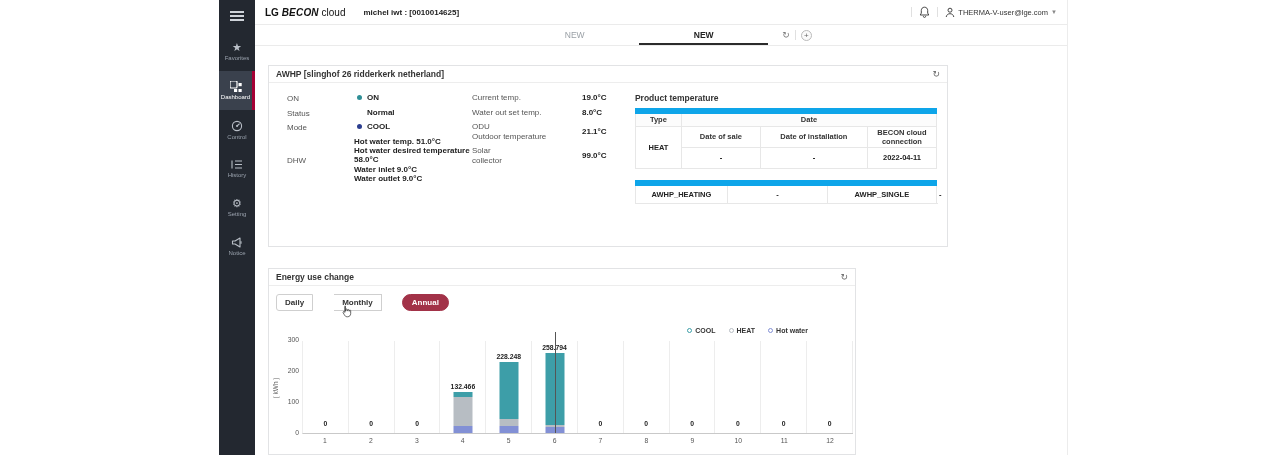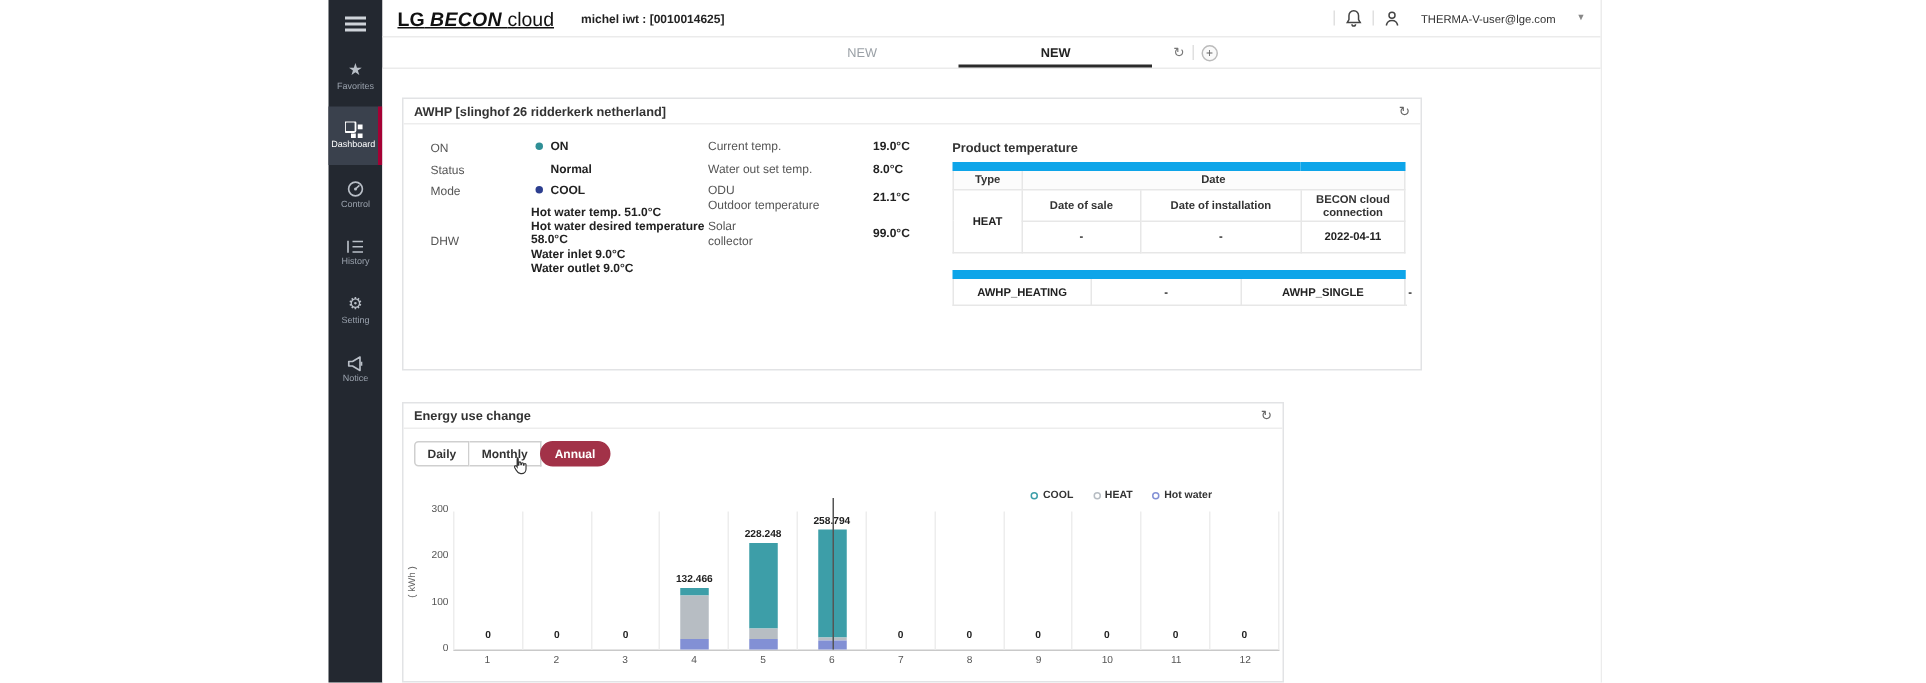--- a/index.html
+++ b/index.html
@@ -14,28 +14,28 @@
   .side-item .lbl { font-size:6px; letter-spacing:0; }
   .side-item .ic { font-size:11px; line-height:11px; color:#b9bfc7; }
   .side-item svg { display:block; }
   .side-item.active { background:#3a414d; border-right:3px solid #a50034; color:#fff; }
   .side-item.active .ic { color:#fff; }
 
   
   .main { flex:1; background:#fff; display:flex; flex-direction:column; border-right:1px solid #ececec; }
 
   .topbar { height:25px; border-bottom:1px solid #ebebeb; display:flex; align-items:center; padding:0 10px; flex-shrink:0; }
-  .logo { font-size:13px; color:#111; white-space:nowrap; cursor:pointer;text-decoration:underline; }
+  .logo { font-size:10px; color:#111; white-space:nowrap; cursor:pointer; }
   .logo b { font-weight:800; }
   .logo .becon { font-weight:800; font-style:italic; letter-spacing:.2px; }
   .device-title { font-size:8px; font-weight:700; color:#222; margin-left:18px; }
   .top-right { margin-left:auto; display:flex; align-items:center; gap:7px; }
   .vdiv { width:1px; height:10px; background:#e0e0e0; }
   .bell { cursor:pointer; display:flex; }
-  .user { display:flex; align-items:center; gap:14px; font-size:7.5px; color:#333; cursor:pointer; }
+  .user { display:flex; align-items:center; gap:3px; font-size:7.5px; color:#333; cursor:pointer; }
   .chev { font-size:6px; color:#888; }
 
   .tabbar { height:21px; border-bottom:1px solid #ebebeb; display:flex; align-items:center; flex-shrink:0;justify-content:center; }
   .tab { width:129px; text-align:center; font-size:8.5px; color:#9aa0a6; height:100%; line-height:21px; cursor:pointer; }
   .tab.active { color:#222; font-weight:700; border-bottom:2px solid #2b2b2b; }
   .tab-tools { display:flex; align-items:center; gap:5px; margin-left:14px; }
   .refresh-sm { font-size:9px; color:#777; cursor:pointer; line-height:9px; }
   .addtab { width:11px; height:11px; border:1px solid #bbb; border-radius:50%; font-size:8px; line-height:9px; text-align:center; color:#666; cursor:pointer; background:#fafafa; }
 
   .content { flex:1; padding:19px 0 0 13px; background:#fff; position:relative; }
@@ -69,21 +69,21 @@
   .pi-table { font-size:7.5px; color:#333; border-top:6px solid #0ea5e9; margin-bottom:11px; }
   .pi-table th, .pi-table td { border:1px solid #e7e7e7; text-align:center; padding:0 2px; font-weight:700; }
   .pi-table td.val { font-weight:700; color:#222; }
   .t1 th { height:15px; background:#fcfcfc; }
   .t1 td { height:21px; }
   .t2 th { height:16px; background:#fcfcfc; }
   .t2 td { height:21px; }
 
   
   .panel-energy { width:588px; height:187px; }
-  .btn-group { position:absolute; left:7px; top:25px; display:flex; align-items:flex-end; }
+  .btn-group { position:absolute; left:7px; top:25px; display:flex; align-items:flex-end;gap:21px; }
   .ebtn { height:17px; border:1px solid #cfcfcf; background:#fff; font-size:8px; font-weight:700; color:#333; padding:0 8px; line-height:15px; cursor:pointer; }
   .ebtn.first { border-radius:3px 0 0 3px; }
   .ebtn.mid { border-left:none; }
   .ebtn.active { background:#a23248; border-color:#a23248; color:#fff; border-radius:9px; margin-left:-1px; position:relative; z-index:2; padding:0 9px; }
   .cursor-hand { position:absolute; left:72px; top:35px; z-index:5; pointer-events:none; }
 
   .legend { position:absolute; right:47px; top:58px; display:flex; gap:13px; }
   .leg-item { display:flex; align-items:center; gap:3px; cursor:pointer; }
   .leg-dot { width:5px; height:5px; border-radius:50%; border:1.5px solid #000; background:#fff; }
   .leg-label { font-size:7px; font-weight:700; color:#333; }

